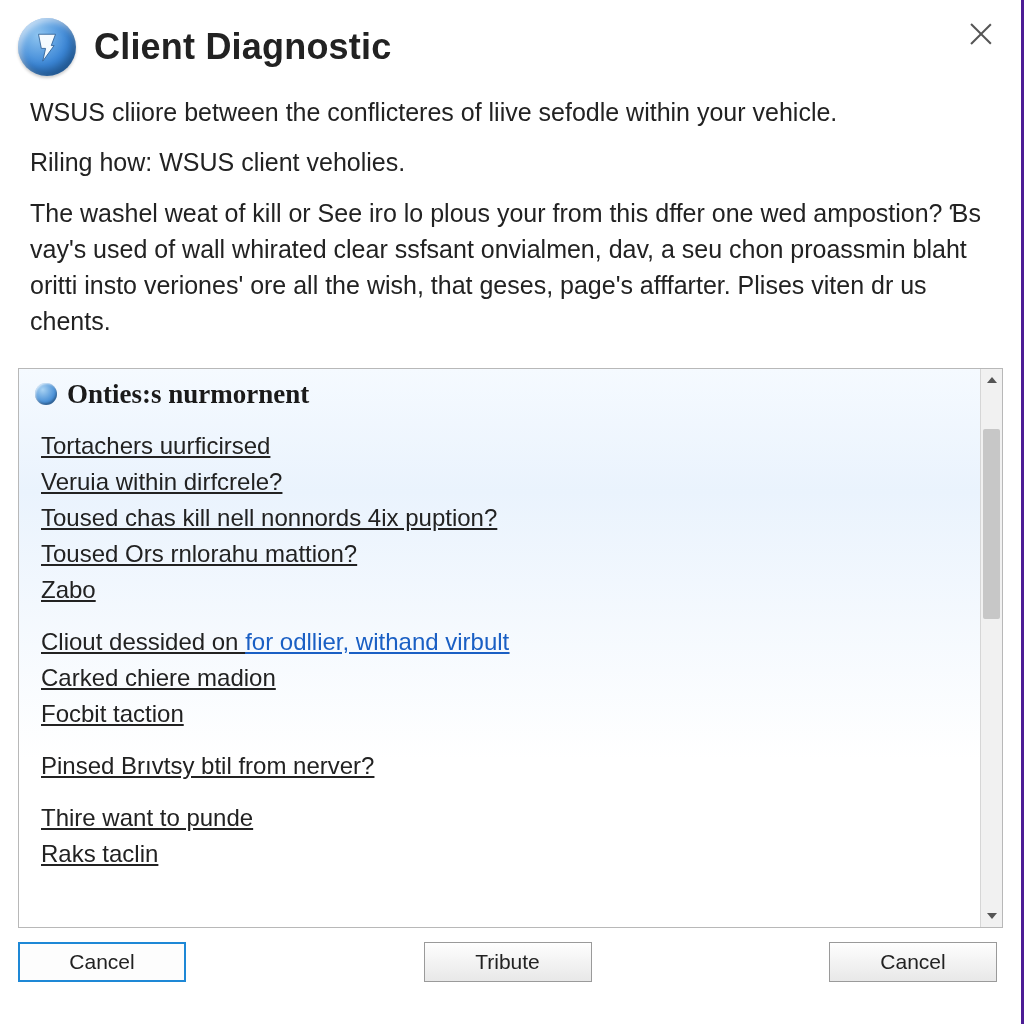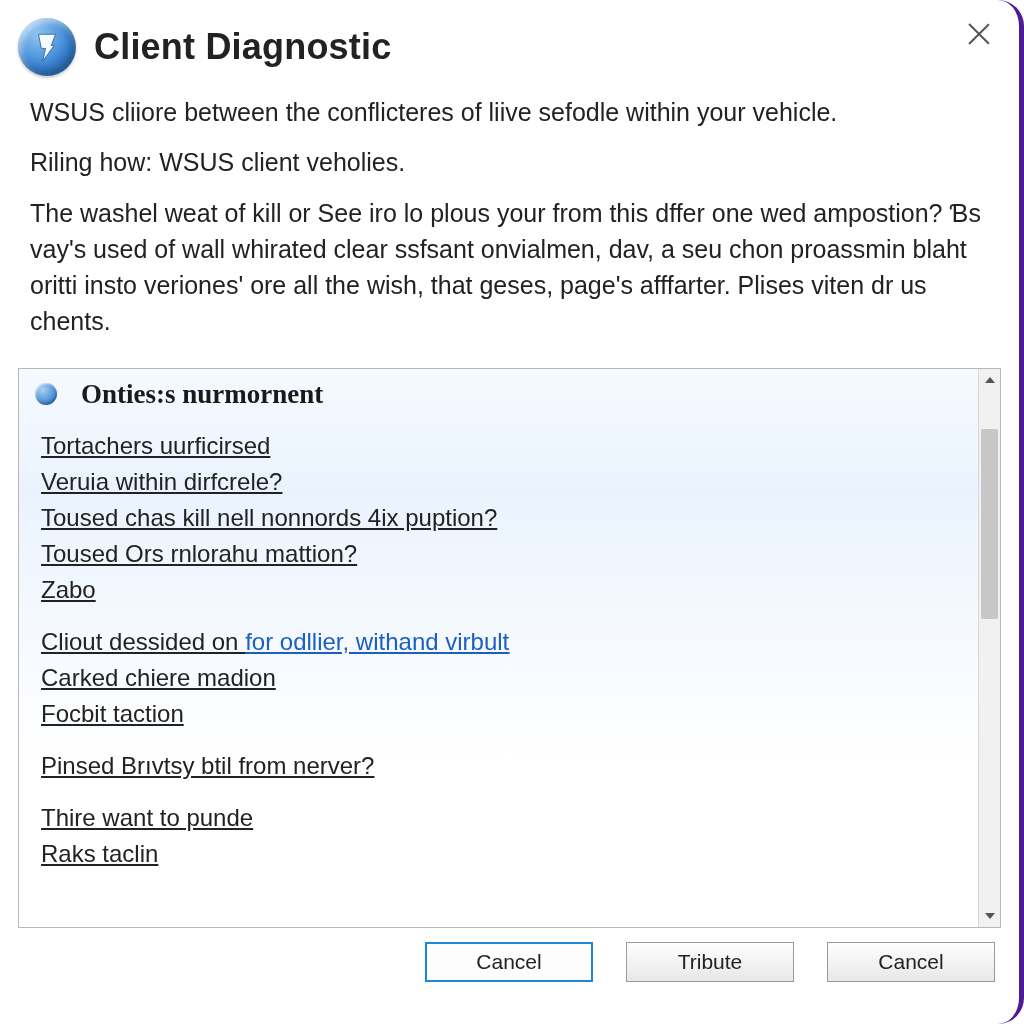--- a/index.html
+++ b/index.html
@@ -9,22 +9,21 @@
     font-family: "Segoe UI", Tahoma, sans-serif;
     background: #ffffff;
     color: #222;
     overflow: hidden;
   }
   .dialog {
     width: 1024px;
     height: 1024px;
     padding: 14px 18px 0 18px;
     position: relative;
-    border-right: 5px solid #4c1d95;
-    border-radius: 26px;
+    border-right: 3px solid #4c1d95;
   }
   .titlebar {
     display: flex;
     align-items: center;
     gap: 18px;
     padding: 4px 0 18px 0;
   }
   .app-icon {
     width: 58px; height: 58px;
     border-radius: 50%;
@@ -76,21 +75,21 @@
   }
   .panel-content {
     flex: 1;
     overflow: hidden;
     padding: 0;
     background: linear-gradient(to bottom, #f5faff 0%, #eaf3fd 22%, #ffffff 70%);
   }
   .panel-header {
     display: flex;
     align-items: center;
-    gap: 24px;
+    gap: 10px;
     padding: 10px 14px 8px 16px;
   }
   .panel-header-icon {
     width: 22px; height: 22px;
     border-radius: 50%;
     background: radial-gradient(circle at 35% 30%, #a9d3f3 0%, #4a90d6 60%, #2c6bab 100%);
     box-shadow: inset -1px -2px 2px rgba(0,0,0,0.25), inset 1px 1px 2px rgba(255,255,255,0.7);
     flex: none;
   }
   .panel-header-title {
@@ -138,21 +137,21 @@
     position: absolute;
     left: 2px; right: 2px;
     top: 60px; height: 190px;
     background: #c7c7c7;
     border-radius: 2px;
     cursor: pointer;
   }
 
   .button-row {
     display: flex;
-    justify-content: flex-end;
+    justify-content: space-between;
     gap: 33px;
     padding: 14px 6px 16px 0;
   }
   .btn {
     min-width: 168px;
     height: 40px;
     font-size: 21px;
     color: #222;
     background: linear-gradient(to bottom, #fefefe, #e8e8e8);
     border: 1px solid #9a9a9a;

